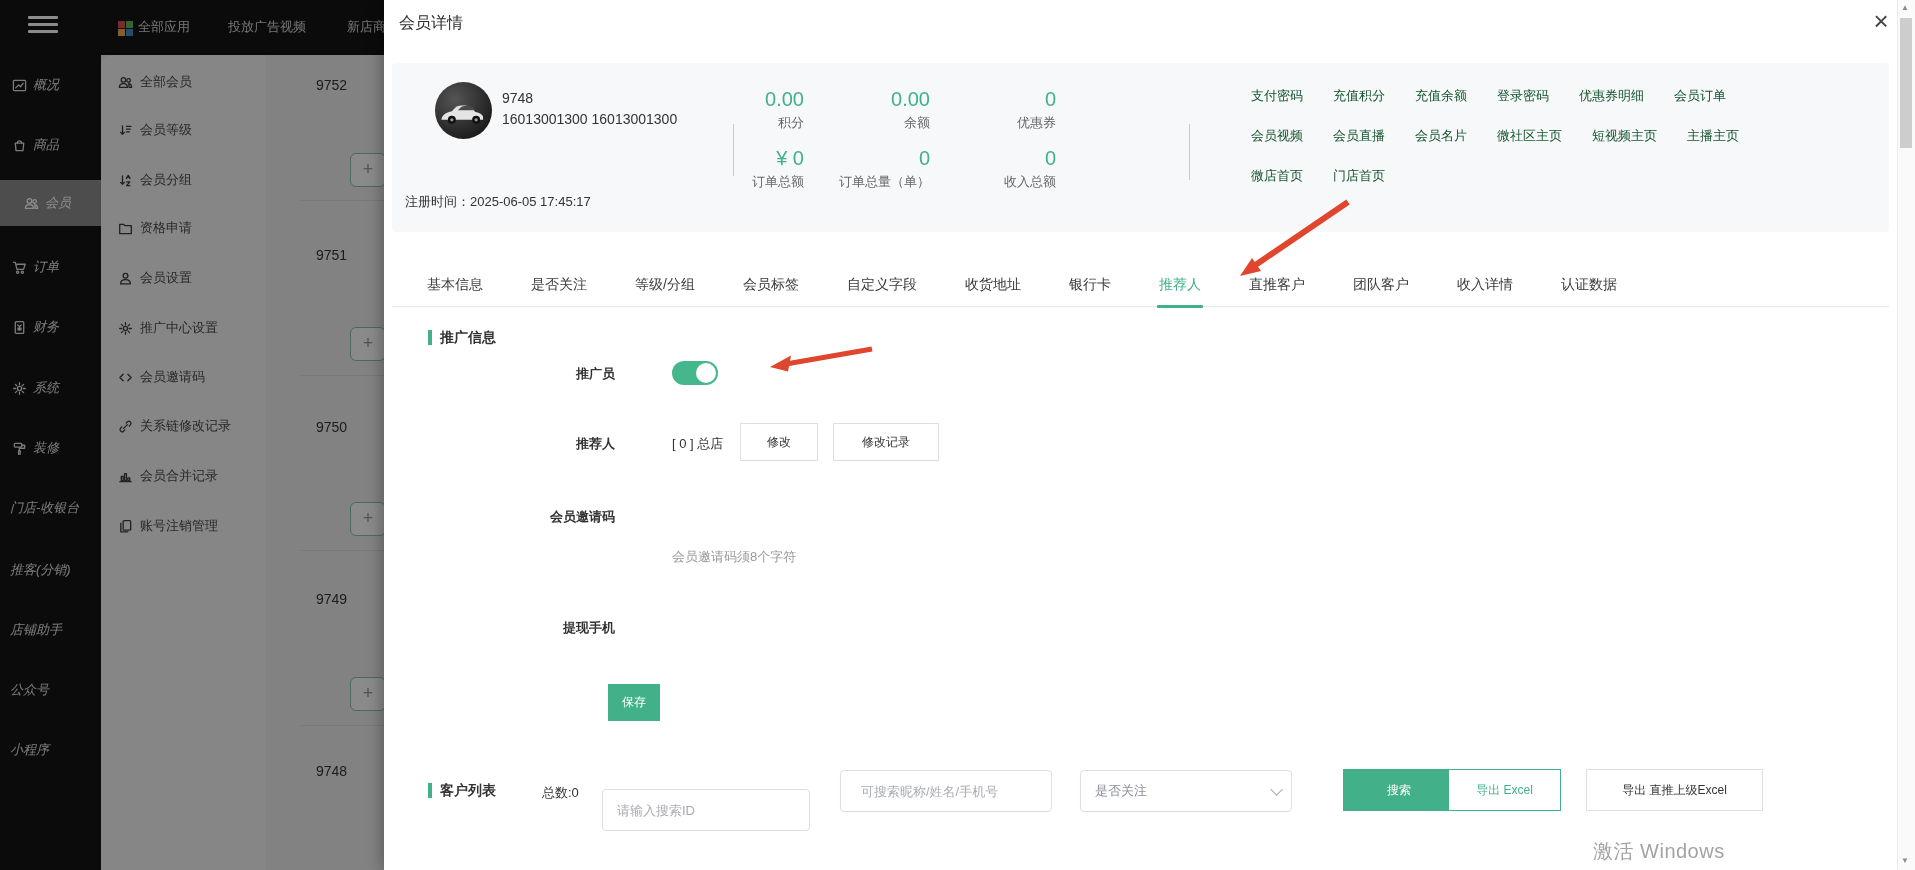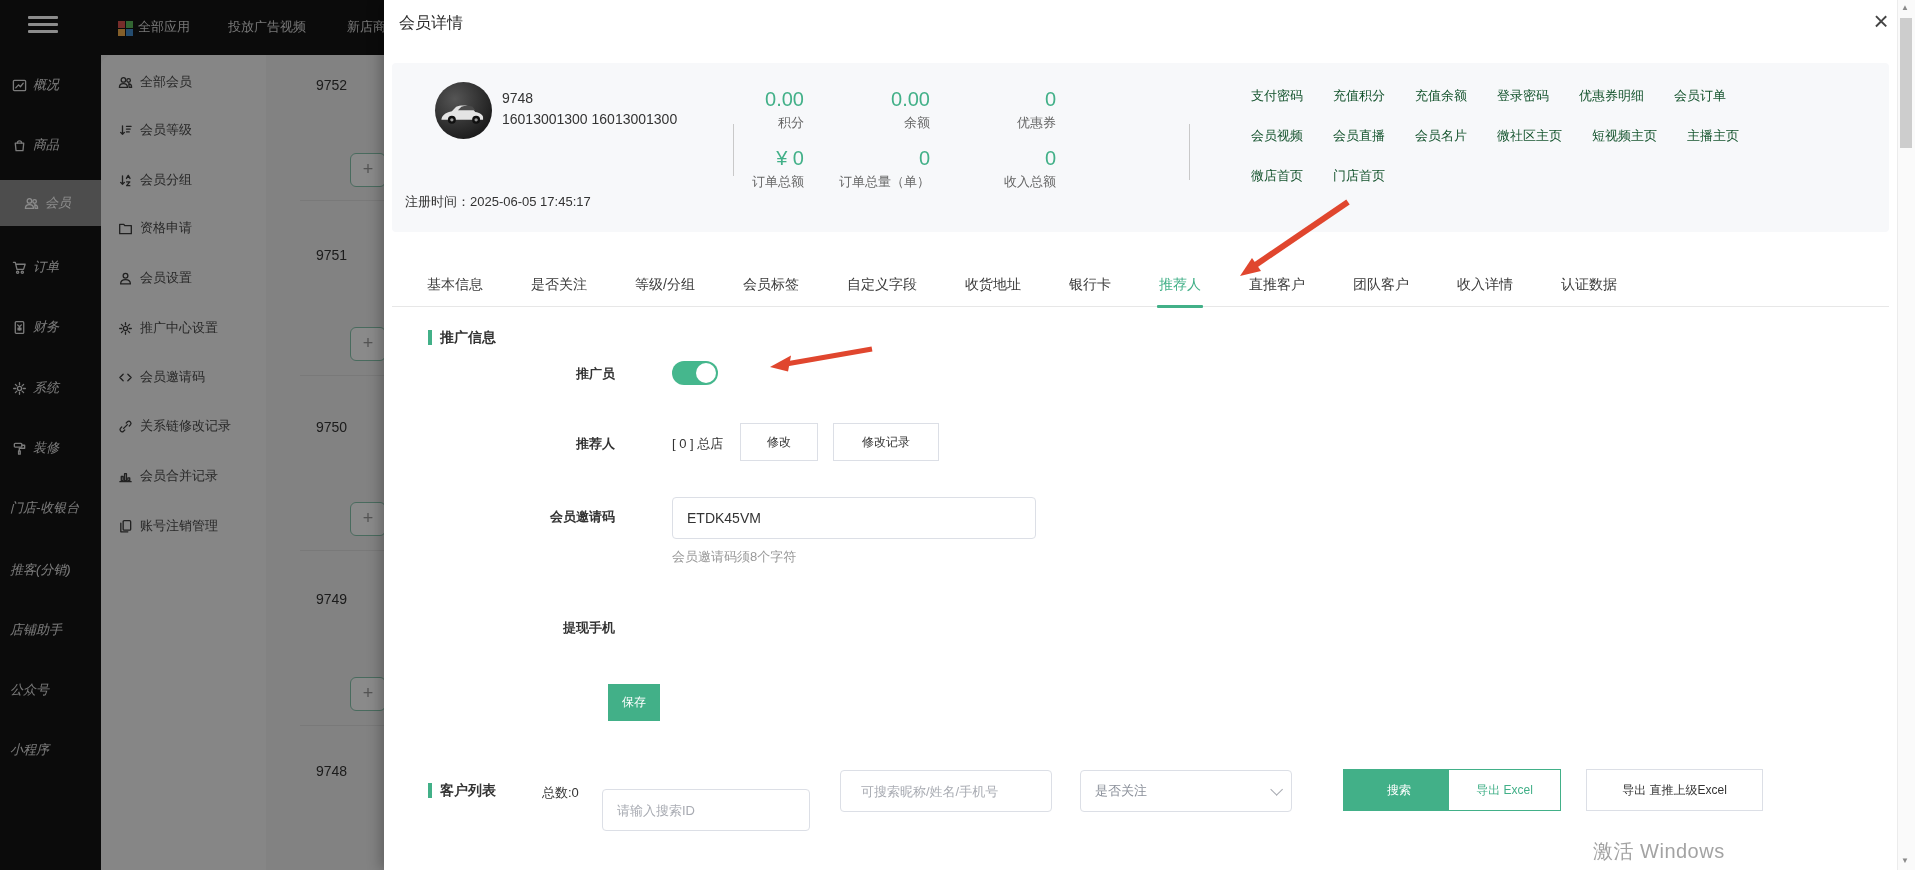--- a/index.html
+++ b/index.html
@@ -459,21 +459,20 @@
     <div id="toggle" class="in" style="background: rgb(69, 183, 141);">
         <span class="knob"></span>
       </div>
 
     <div class="in frm-label" style="left:121px;top:435px">推荐人</div>
     <div class="in" style="left:288px;top:435px;font-size:13px;color:#333">[ 0 ] 总店</div>
     <div class="in btn" style="left:356px;top:423px;width:78px;height:38px">修改</div>
     <div class="in btn" style="left:449px;top:423px;width:106px;height:38px">修改记录</div>
 
     <div class="in frm-label" style="left:121px;top:508px">会员邀请码</div>
-    <input class="in inp" style="left: 288px; top: 497px; width: 364px; height: 42px;" value="ETDK45VM">
     <div id="hint" class="in" style="left:288px;top:548px">会员邀请码须8个字符</div>
 
     <div class="in frm-label" style="left:121px;top:619px">提现手机</div>
 
     <div class="in btn btn-green" style="left:200px;top:684px;width:52px;height:37px">保存</div>
 
     <div class="in sec-bar" style="left:44px;top:783px"></div>
     <div class="in sec-title" style="left:56px;top:782px">客户列表</div>
     <div class="in" style="left:158px;top:784px;font-size:13px;color:#333">总数:0</div>
     <input class="in inp" style="left: 218px; top: 770px; width: 208px; height: 42px; margin-top: 19px;" placeholder="请输入搜索ID">

